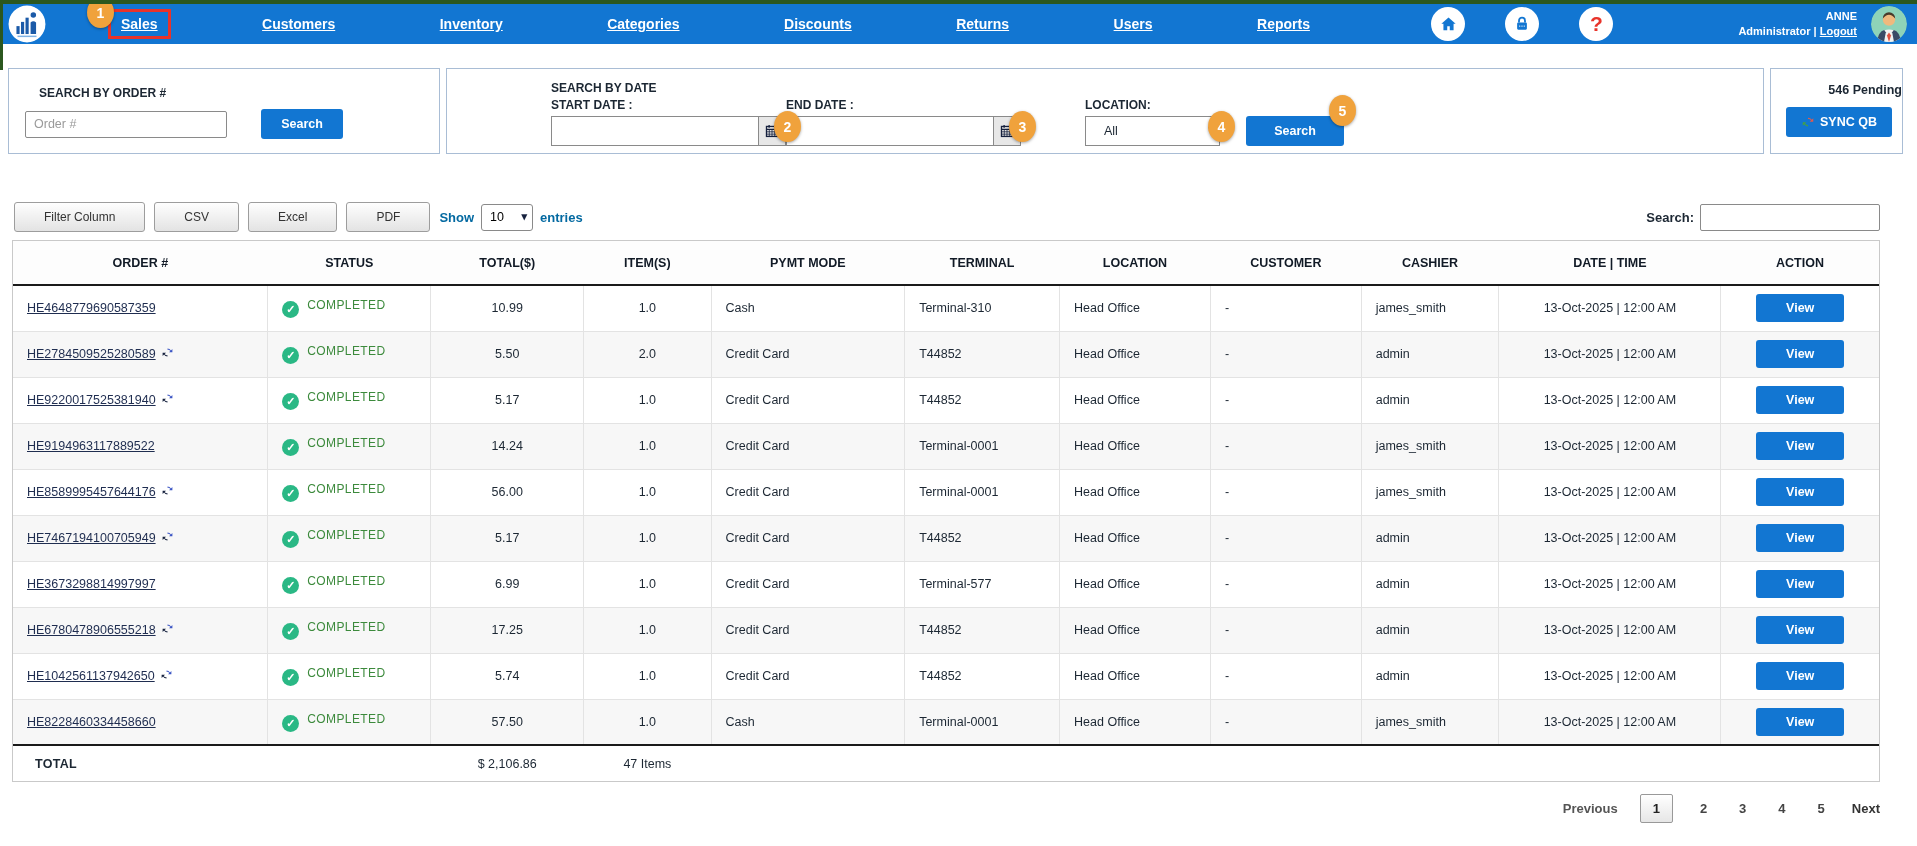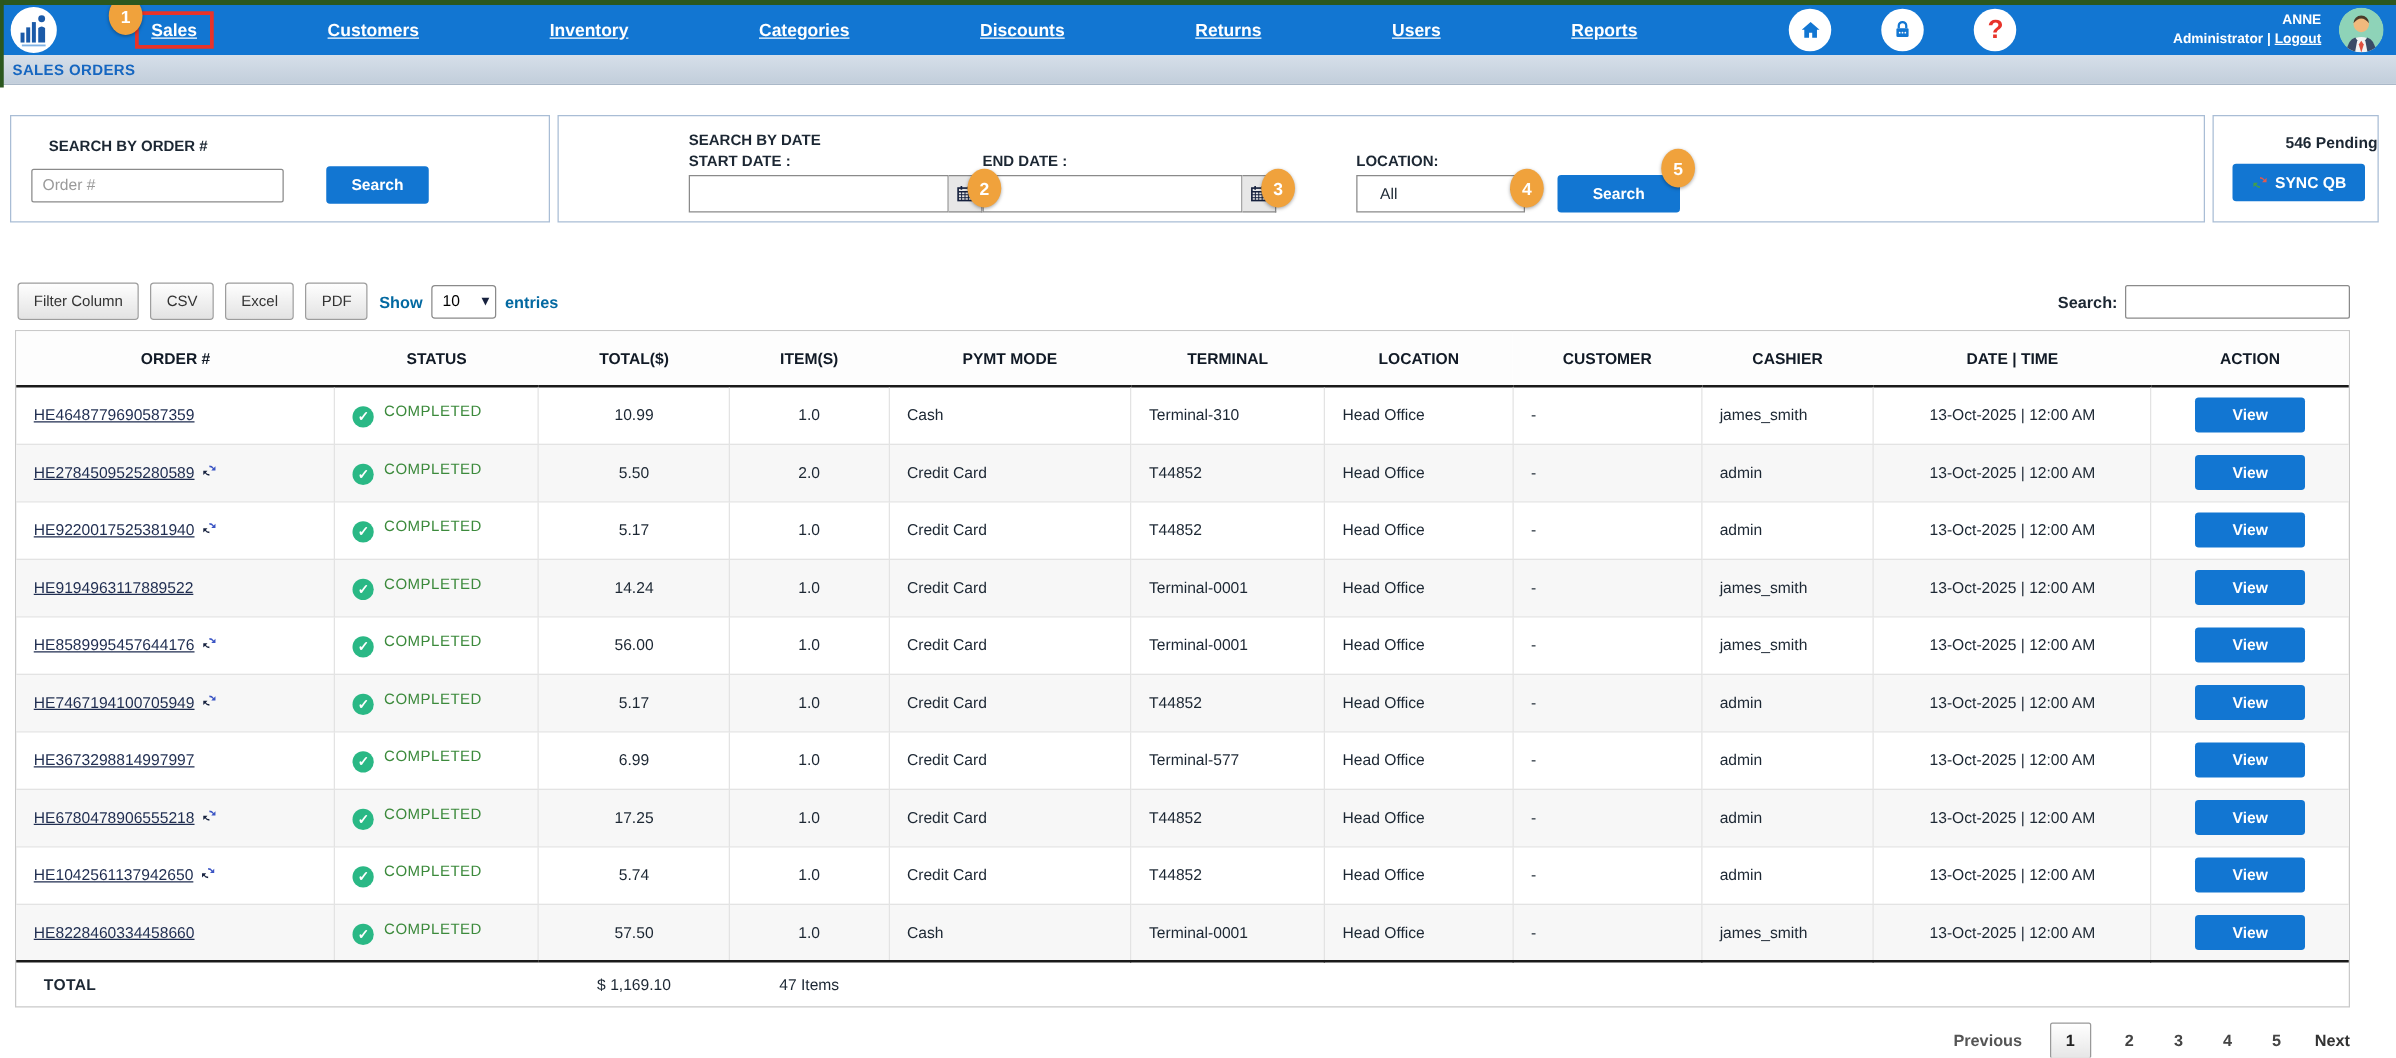--- a/index.html
+++ b/index.html
@@ -71,21 +71,21 @@
   .date-search-btn { width:98px; }
   .badge-btn { position:absolute; right:-12px; top:-21px; }
 
   .panel-sync { left:1770px; width:133px; }
   .sync-pending { font-weight:bold; font-size:12.5px; color:#1c2733; margin:14px 0 10px 10px;text-align:right; }
   .sync-qb-btn { width:106px; margin-left:15px; display:flex; align-items:center; justify-content:center; gap:5px; }
 
   
   .toolbar { display:flex; align-items:center; margin:46px 37px 0 14px; }
   .export-btn { border:1px solid #9d9d9d; border-radius:3px; background:linear-gradient(#fefefe,#e3e3e3);
-                color:#333; font-size:12px; padding:0 12px; height:30px; margin-right:9px; cursor:pointer;
+                color:#333; font-size:12px; padding:0 29px; height:30px; margin-right:9px; cursor:pointer;
                 font-family:"Liberation Sans", sans-serif; }
   .show-label, .entries-label { font-weight:bold; font-size:13px; color:#0369a1; }
   .entries-wrap { position:relative; width:52px; margin:0 7px; }
   .entries-wrap select { width:52px; height:27px; border:1px solid #8a8a8a; border-radius:3px; font-size:12.5px;
                          padding:0 16px 0 8px; appearance:none; -webkit-appearance:none; background:#fff;
                          font-family:"Liberation Sans", sans-serif; }
   .entries-wrap .select-caret { top:6px; }
   .toolbar-spacer { flex:1; }
   .tbl-search-label { font-weight:bold; font-size:13px; color:#1c2733; margin-right:6px; }
   .tbl-search-input { width:180px; height:27px; }
@@ -176,23 +176,20 @@
           <path d="M6 36q1.3-10.5 7.2-12l1.6 2.2L13 36z" fill="#3a4a66"></path>
           <path d="M30 36q-1.3-10.5-7.2-12l-1.6 2.2L23 36z" fill="#3a4a66"></path>
           <path d="M18 26.5 16 29.6l2 6.4 2-6.4z" fill="#e04f3f"></path>
           <circle cx="18" cy="13.5" r="6.2" fill="#f0b97d"></circle>
           <path d="M11.8 12.5a6.2 6.2 0 0 1 12.4 0q-3-3.8-6.2-3.8t-6.2 3.8z" fill="#4a3b2a"></path>
         </svg>
       </div>
     </div>
   </header>
 
-  <div class="breadcrumb-bar">
-    <span>SALES ORDERS</span>
-  </div>
 
   <div class="panels">
     <section class="panel panel-order">
       <div class="panel-title">SEARCH BY ORDER #</div>
       <div class="row">
         <input class="text-input order-input" placeholder="Order #" style="">
         <button class="btn-primary order-search-btn">Search</button>
       </div>
     </section>
 
@@ -460,21 +457,21 @@
             <td>-</td>
             <td>james_smith</td>
             <td class="c">13-Oct-2025 | 12:00 AM</td>
             <td class="c"><button class="btn-primary view-btn">View</button></td>
           </tr>
         </tbody>
       <tfoot>
         <tr>
           <td class="footer-label">TOTAL</td>
           <td></td>
-          <td class="c">$ 1,169.10</td>
+          <td class="c">$ 2,106.86</td>
           <td class="c">47 Items</td>
           <td colspan="7"></td>
         </tr>
       </tfoot>
     </table>
   </div>
 
   <div class="pagination">
     <span class="page-prev">Previous</span>
     <div style="display:flex; gap:22px; align-items:center;">

